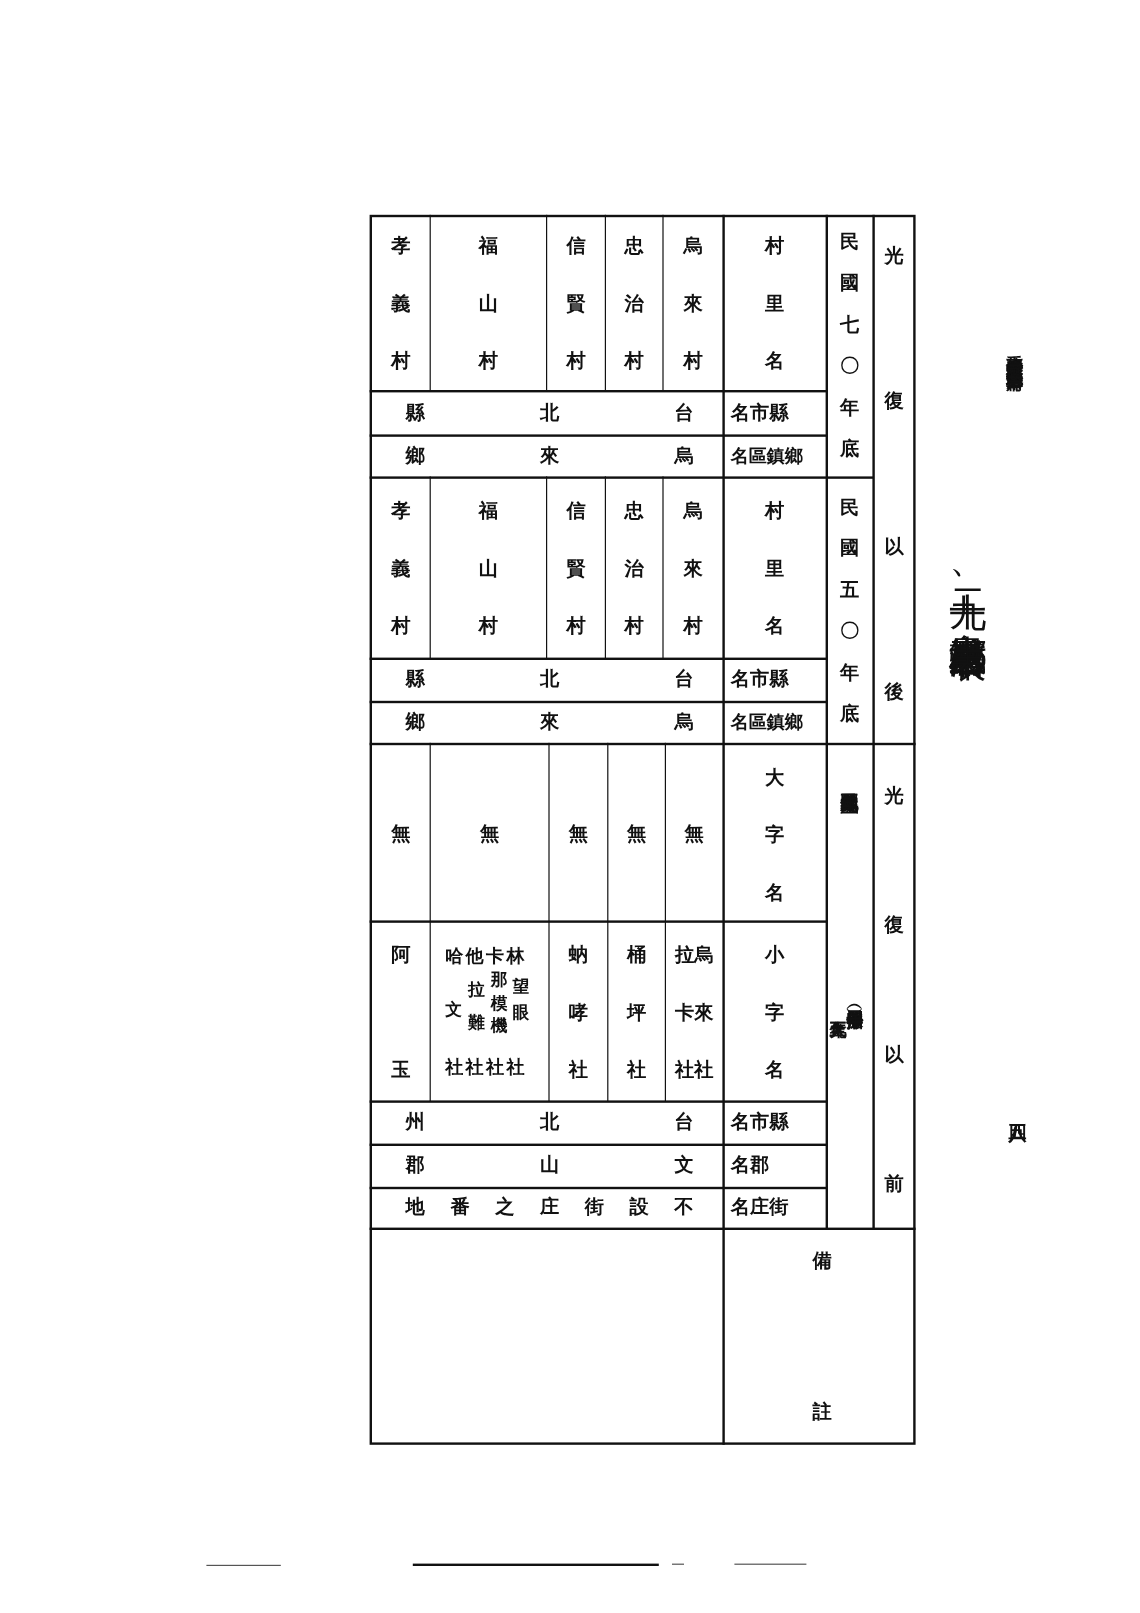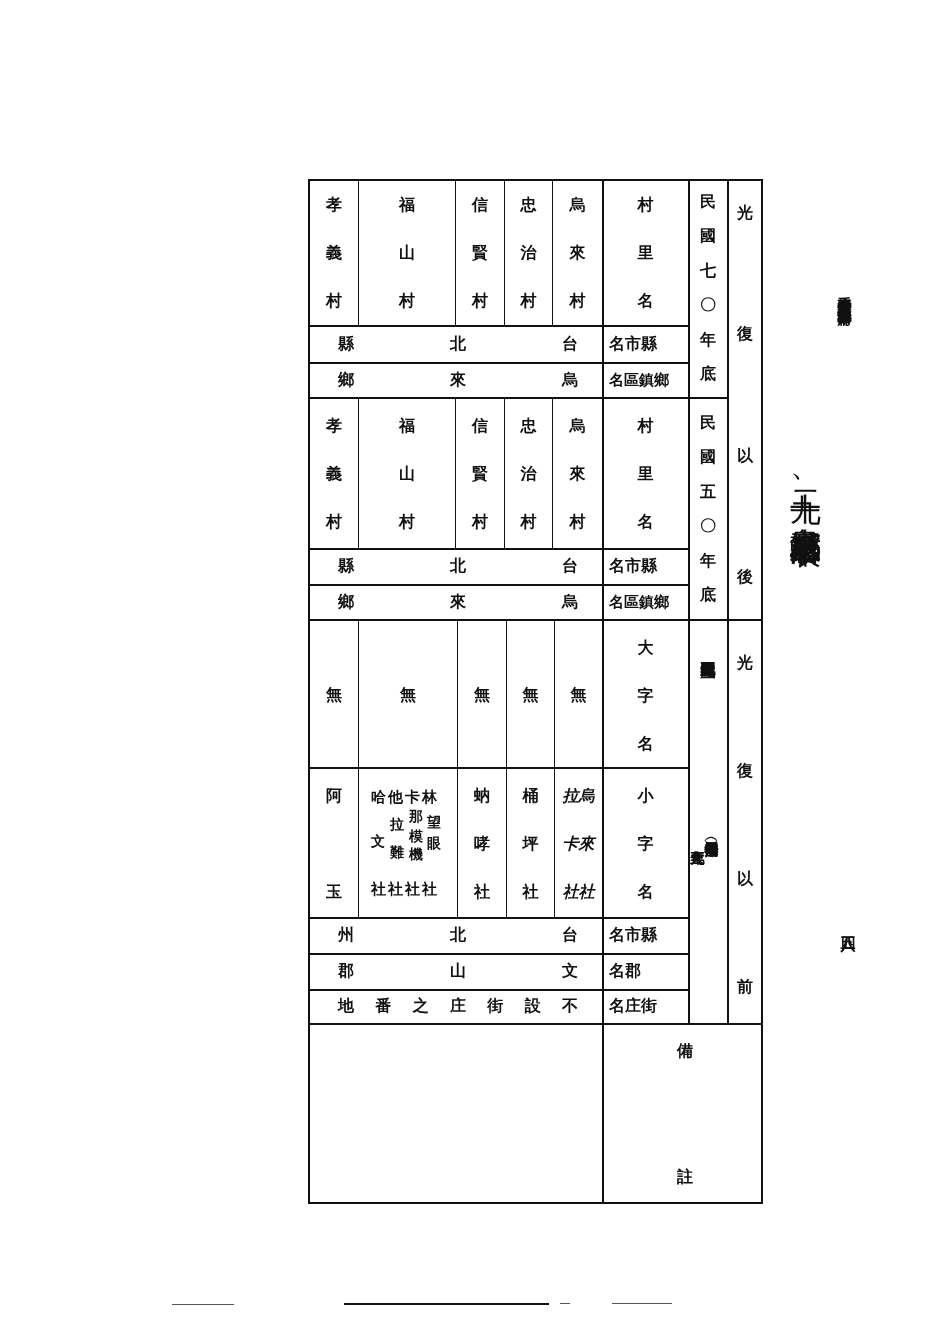--- a/index.html
+++ b/index.html
@@ -211,21 +211,21 @@
 <div class="hrow" style="left:310px; top:680px; width:48px; height:30px; justify-content:center;">
     <span>無</span>
   </div>
 
 <div class="vtext cell-txt" style="left:603px; top:788px; width:85px; height:112px;">
   <span>小</span>
   <span>字</span>
   <span>名</span>
 </div>
 
-<div class="vtext cell-txt" style="left:555px; top:788px; width:47px; height:112px;font-style:italic;">
+<div class="vtext cell-txt" style="left:555px; top:788px; width:47px; height:112px;">
   <span>拉烏</span>
   <span>卡來</span>
   <span>社社</span>
 </div>
 <div class="vtext cell-txt" style="left:507px; top:788px; width:47px; height:112px;">
   <span>桶</span>
   <span>坪</span>
   <span>社</span>
 </div>
 <div class="vtext cell-txt" style="left:458px; top:788px; width:48px; height:112px;">

